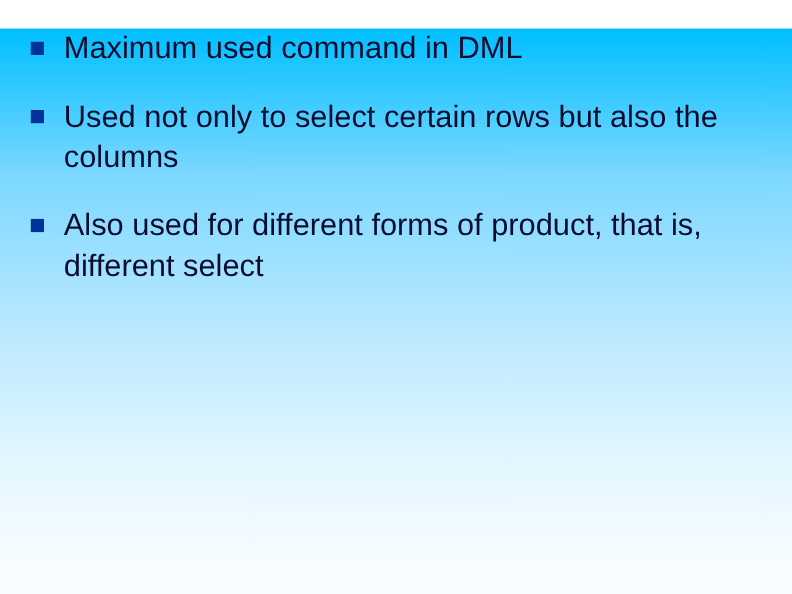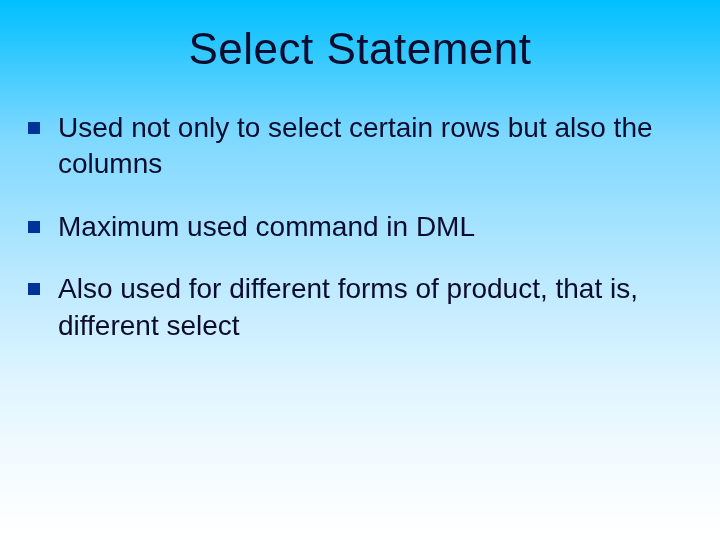--- a/index.html
+++ b/index.html
@@ -44,31 +44,30 @@
     margin-right: 18px;
   }
   .text {
     flex: 1 1 auto;
   }
 </style>
 </head>
 <body>
 
 <div class="slide">
-  <div class="title">Select Statement</div>
   <div class="body">
 
     <div class="item">
       <div class="bullet"></div>
-      <div class="text">Used not only to select certain rows but also the columns</div>
+      <div class="text">Maximum used command in DML</div>
     </div>
 
     <div class="item">
       <div class="bullet"></div>
-      <div class="text">Maximum used command in DML</div>
+      <div class="text">Used not only to select certain rows but also the columns</div>
     </div>
 
     <div class="item">
       <div class="bullet"></div>
       <div class="text">Also used for different forms of product, that is, different select</div>
     </div>
 
   </div>
 </div>
 

